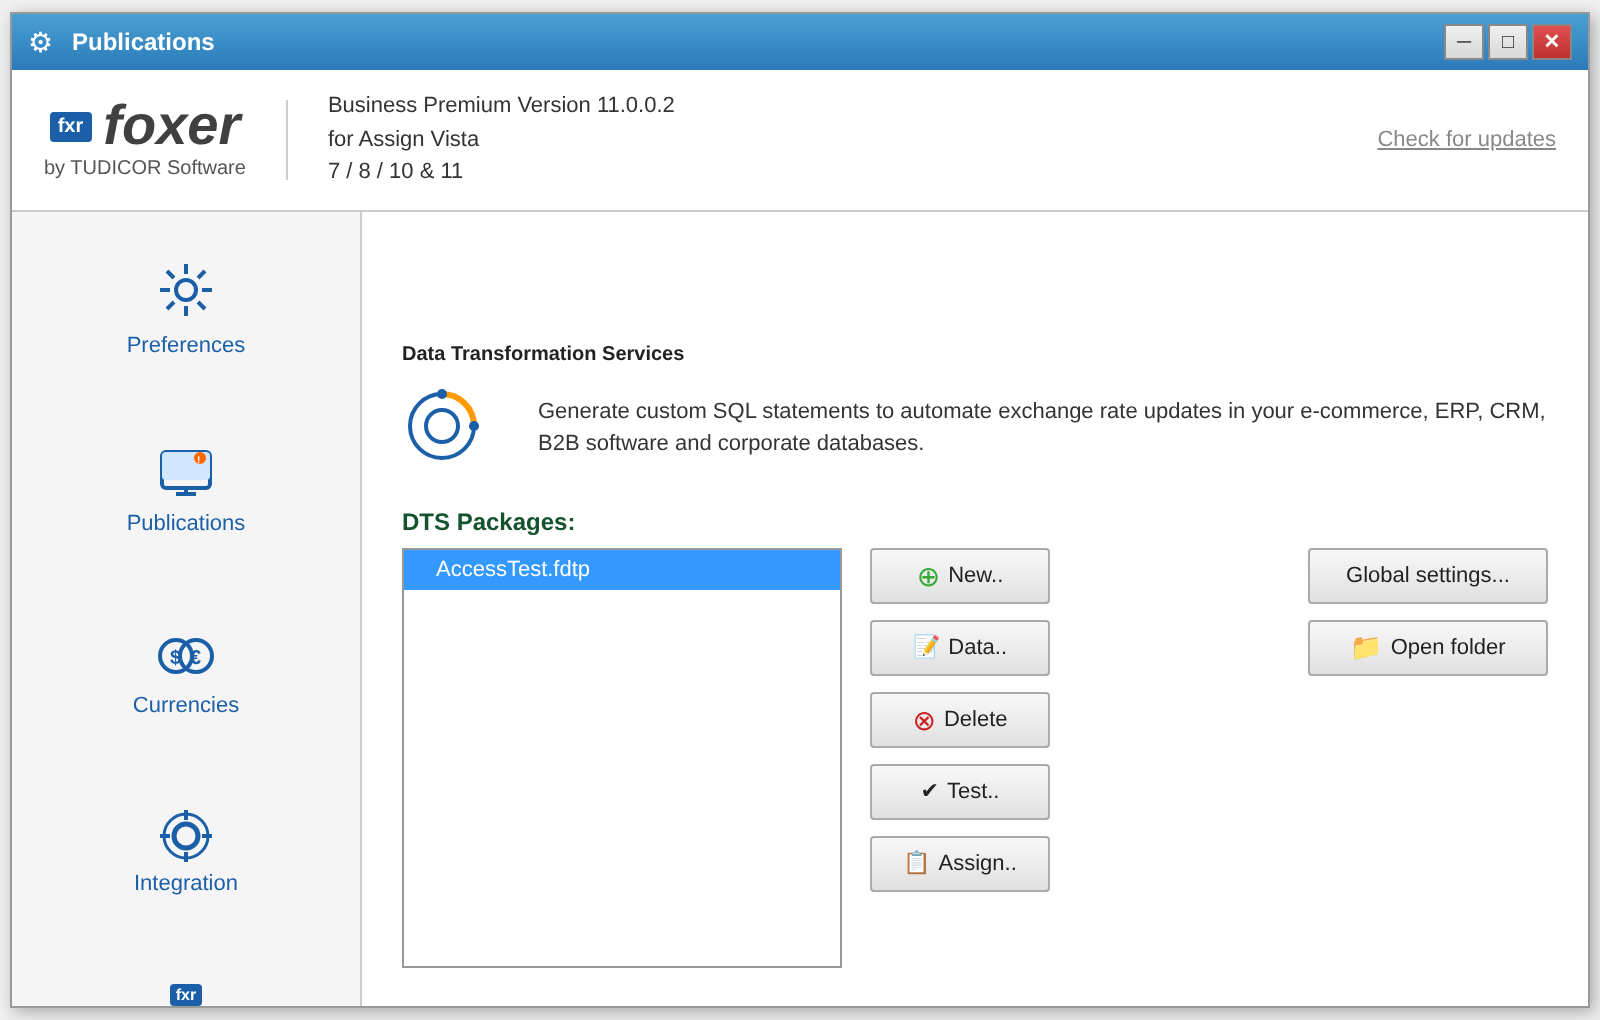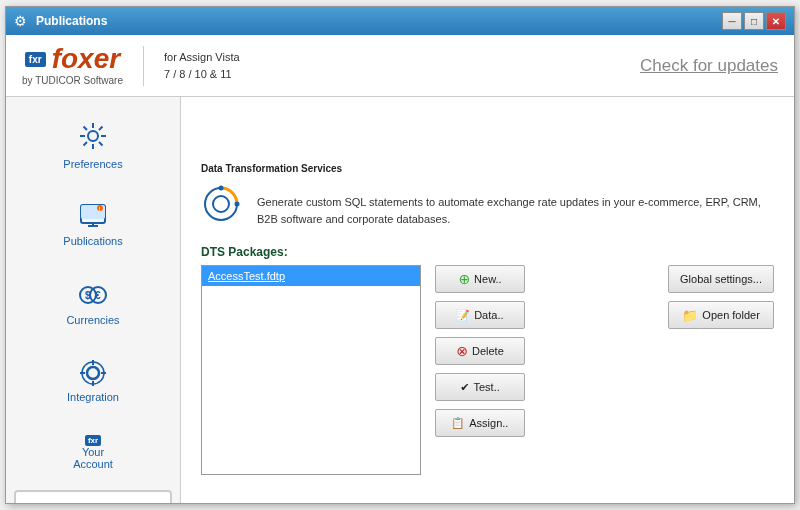--- a/index.html
+++ b/index.html
@@ -92,59 +92,59 @@
       color: white;
       font-weight: bold;
       font-size: 10px;
       padding: 2px 4px;
       border-radius: 2px;
     }
 
     .logo-text {
       font-size: 28px;
       font-weight: bold;
-      color: #c2410c;
+      color: #404040;
       font-style: italic;
       line-height: 1;
     }
 
     .logo-byline {
       font-size: 10px;
       color: #555;
       margin-top: 2px;
     }
 
     .version-info {
       font-size: 11px;
       color: #333;
       line-height: 1.5;
     }
 
     .check-updates {
       color: #888;
-      font-size: 17px;
+      font-size: 11px;
       text-decoration: underline;
       cursor: pointer;
       margin-left: 44px;
     }
 
     .main-area {
       display: flex;
       flex: 1;
       overflow: hidden;
     }
 
     .sidebar {
       width: 175px;
       background: #f5f5f5;
       border-right: 1px solid #ccc;
       padding: 10px 0;
       display: flex;
       flex-direction: column;
-      gap: 4px;
+      gap: 16px;
     }
 
     .sidebar-item {
       display: flex;
       flex-direction: column;
       align-items: center;
       padding: 10px 8px;
       cursor: pointer;
       border: 2px solid transparent;
       border-radius: 4px;
@@ -173,22 +173,22 @@
     .section-title {
       font-size: 10px;
       font-weight: bold;
       color: #222;
       margin-bottom: 10px;
       margin-top: 48px;
     }
 
     .section-description {
       display: flex;
-      align-items: flex-end;
-      gap: 16px;
+      align-items: center;
+      gap: 28px;
       margin-bottom: 18px;
     }
 
     .section-desc-text {
       font-size: 11px;
       color: #333;
       line-height: 1.5;
     }
 
     .dts-packages-label {
@@ -205,25 +205,24 @@
 
     .package-list {
       width: 220px;
       border: 1px solid #999;
       background: white;
       height: 210px;
       overflow-y: auto;
     }
 
     .package-list-item {
-      padding: 4px 6px;
+      padding: 4px 16px;
       font-size: 11px;
       cursor: pointer;
       color: #333;
-      text-decoration: underline;
     }
 
     .package-list-item.selected {
       background: #3399ff;
       color: white;
     }
 
     .action-buttons {
       display: flex;
       flex-direction: column;
@@ -239,21 +238,21 @@
       display: flex;
       align-items: center;
       justify-content: center;
       gap: 4px;
       font-size: 11px;
       color: #222;
       border-radius: 2px;
     }
 
     .side-btn {
-      width: 106px;
+      width: 120px;
       height: 28px;
       background: linear-gradient(to bottom, #f8f8f8, #e0e0e0);
       border: 1px solid #aaa;
       cursor: pointer;
       display: flex;
       align-items: center;
       justify-content: center;
       gap: 4px;
       font-size: 11px;
       color: #222;
@@ -281,20 +280,21 @@
     <div class="logo-area">
       <div style="display:flex;flex-direction:column;align-items:center">
         <div style="display:flex;align-items:center;gap:6px">
           <div class="logo-box">fxr</div>
           <div class="logo-text">foxer</div>
         </div>
         <div class="logo-byline">by TUDICOR Software</div>
       </div>
       <div style="width:1px;height:40px;background:#ccc;margin:0 10px"></div>
       <div class="version-info">
+        <div>Business Premium Version 11.0.0.2</div>
         <div>for Assign Vista</div>
         <div>7 / 8 / 10 &amp; 11</div>
       </div>
     </div>
     <div class="check-updates">Check for updates</div>
   </div>
 
   <div class="main-area">
 
     <div class="sidebar">

